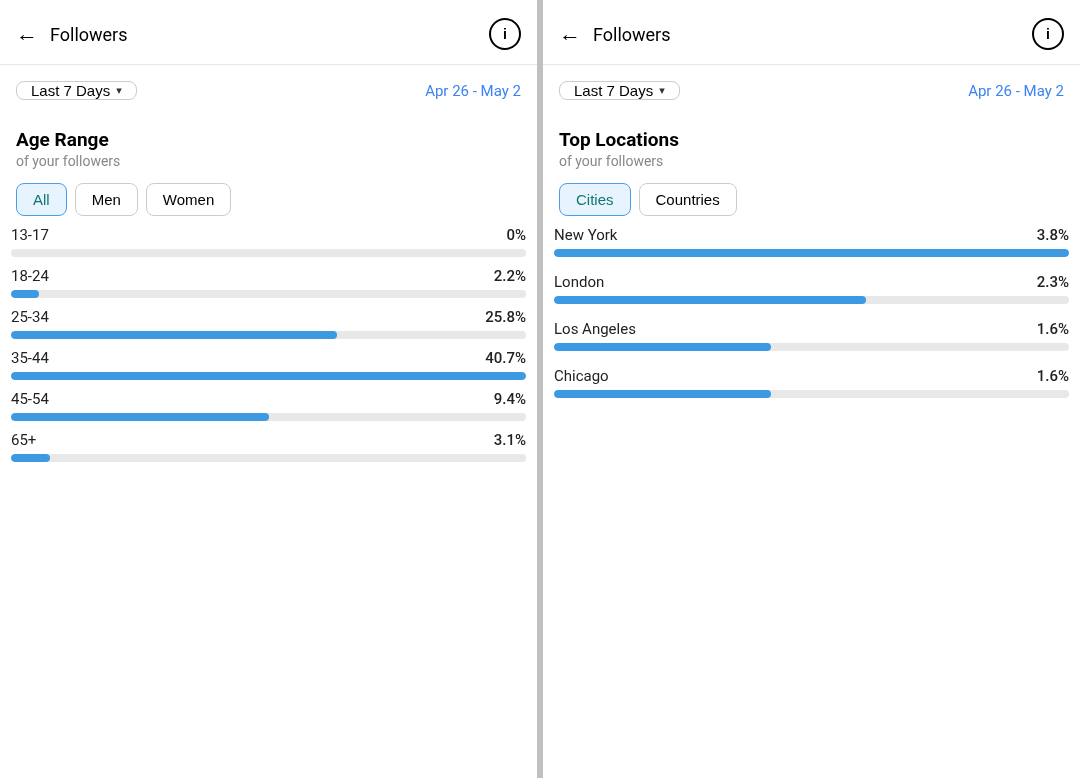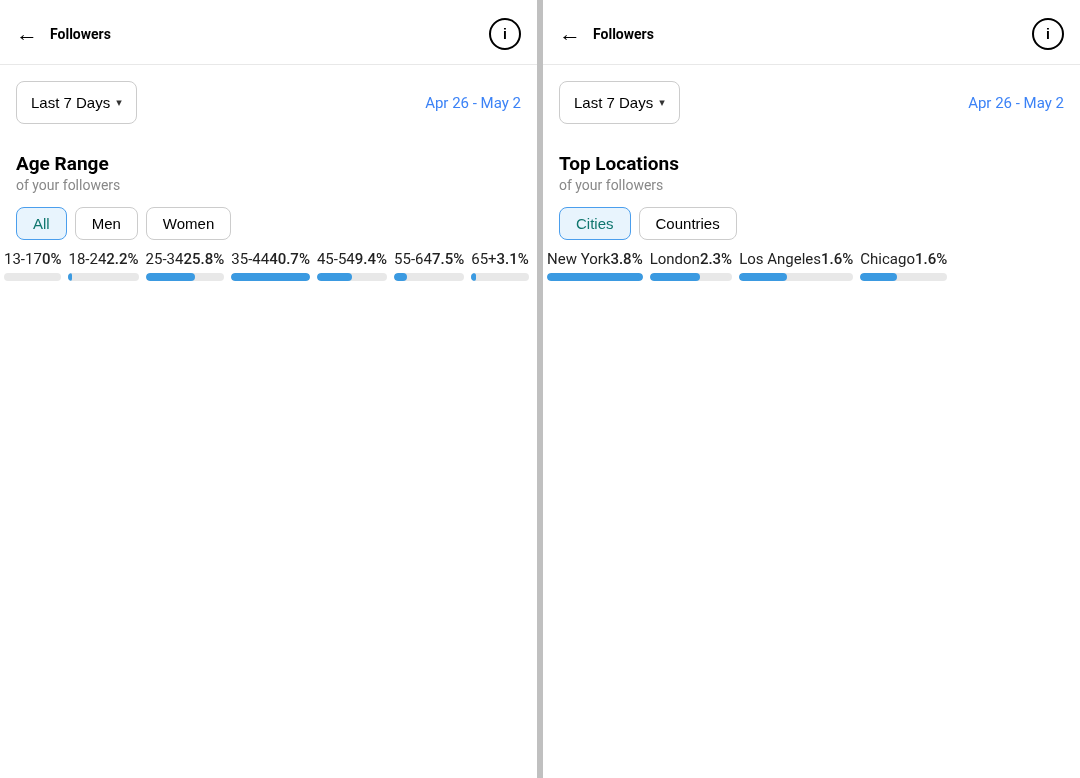--- a/index.html
+++ b/index.html
@@ -40,22 +40,22 @@
     .back-btn {
       font-size: 22px;
       cursor: pointer;
       color: #000;
       background: none;
       border: none;
       padding: 0;
       line-height: 1;
     }
     .header-title {
-      font-size: 14px;
-      font-weight: 700;
+      font-size: 18px;
+      font-weight: 400;
       color: #000;
     }
     .info-btn {
       width: 32px;
       height: 32px;
       border-radius: 50%;
       border: 2px solid #000;
       display: flex;
       align-items: center;
       justify-content: center;
@@ -68,21 +68,21 @@
     
     .filter-row {
       display: flex;
       align-items: center;
       justify-content: space-between;
       padding: 16px 16px 14px 16px;
     }
     .period-btn {
       border: 1.5px solid #ccc;
       border-radius: 8px;
-      padding: 12px 14px;
+      padding: 0 14px;
       font-size: 15px;
       font-weight: 500;
       color: #000;
       background: #fff;
       cursor: pointer;
       display: flex;
       align-items: center;
       gap: 6px;
     }
     .period-btn .chevron {
@@ -125,24 +125,24 @@
       background: #fff;
       color: #000;
     }
     .tab-btn.active {
       background: #e8f4fd;
       border-color: #4a9eed;
       color: #0f766e;
     }
     
     .bar-rows {
-      padding: 0 4px;
-      display: flex;
-      flex-direction: row;
-      gap: 7px;
+      padding: 0 11px;
+      display: flex;
+      flex-direction: column;
+      gap: 0;
       flex: 1;
       overflow: hidden;
     }
     .bar-row {
       display: flex;
       flex-direction: column;
       margin-bottom: 10px;
     }
     .bar-row-header {
       display: flex;
@@ -268,29 +268,20 @@
         <div class="bar-row-header">
           <span class="bar-label">45-54</span>
           <span class="bar-value">9.4%</span>
         </div>
         <div class="bar-track">
           <div class="bar-fill" style="width: 50.1229%;"></div>
         </div>
       </div>
       <div class="bar-row">
         <div class="bar-row-header">
-          <span class="bar-label">55-64</span>
-          <span class="bar-value">7.5%</span>
-        </div>
-        <div class="bar-track">
-          <div class="bar-fill" style="width: 18.4275%;"></div>
-        </div>
-      </div>
-      <div class="bar-row">
-        <div class="bar-row-header">
           <span class="bar-label">65+</span>
           <span class="bar-value">3.1%</span>
         </div>
         <div class="bar-track">
           <div class="bar-fill" style="width: 7.61671%;"></div>
         </div>
       </div>
     </div>
 
 </div>

